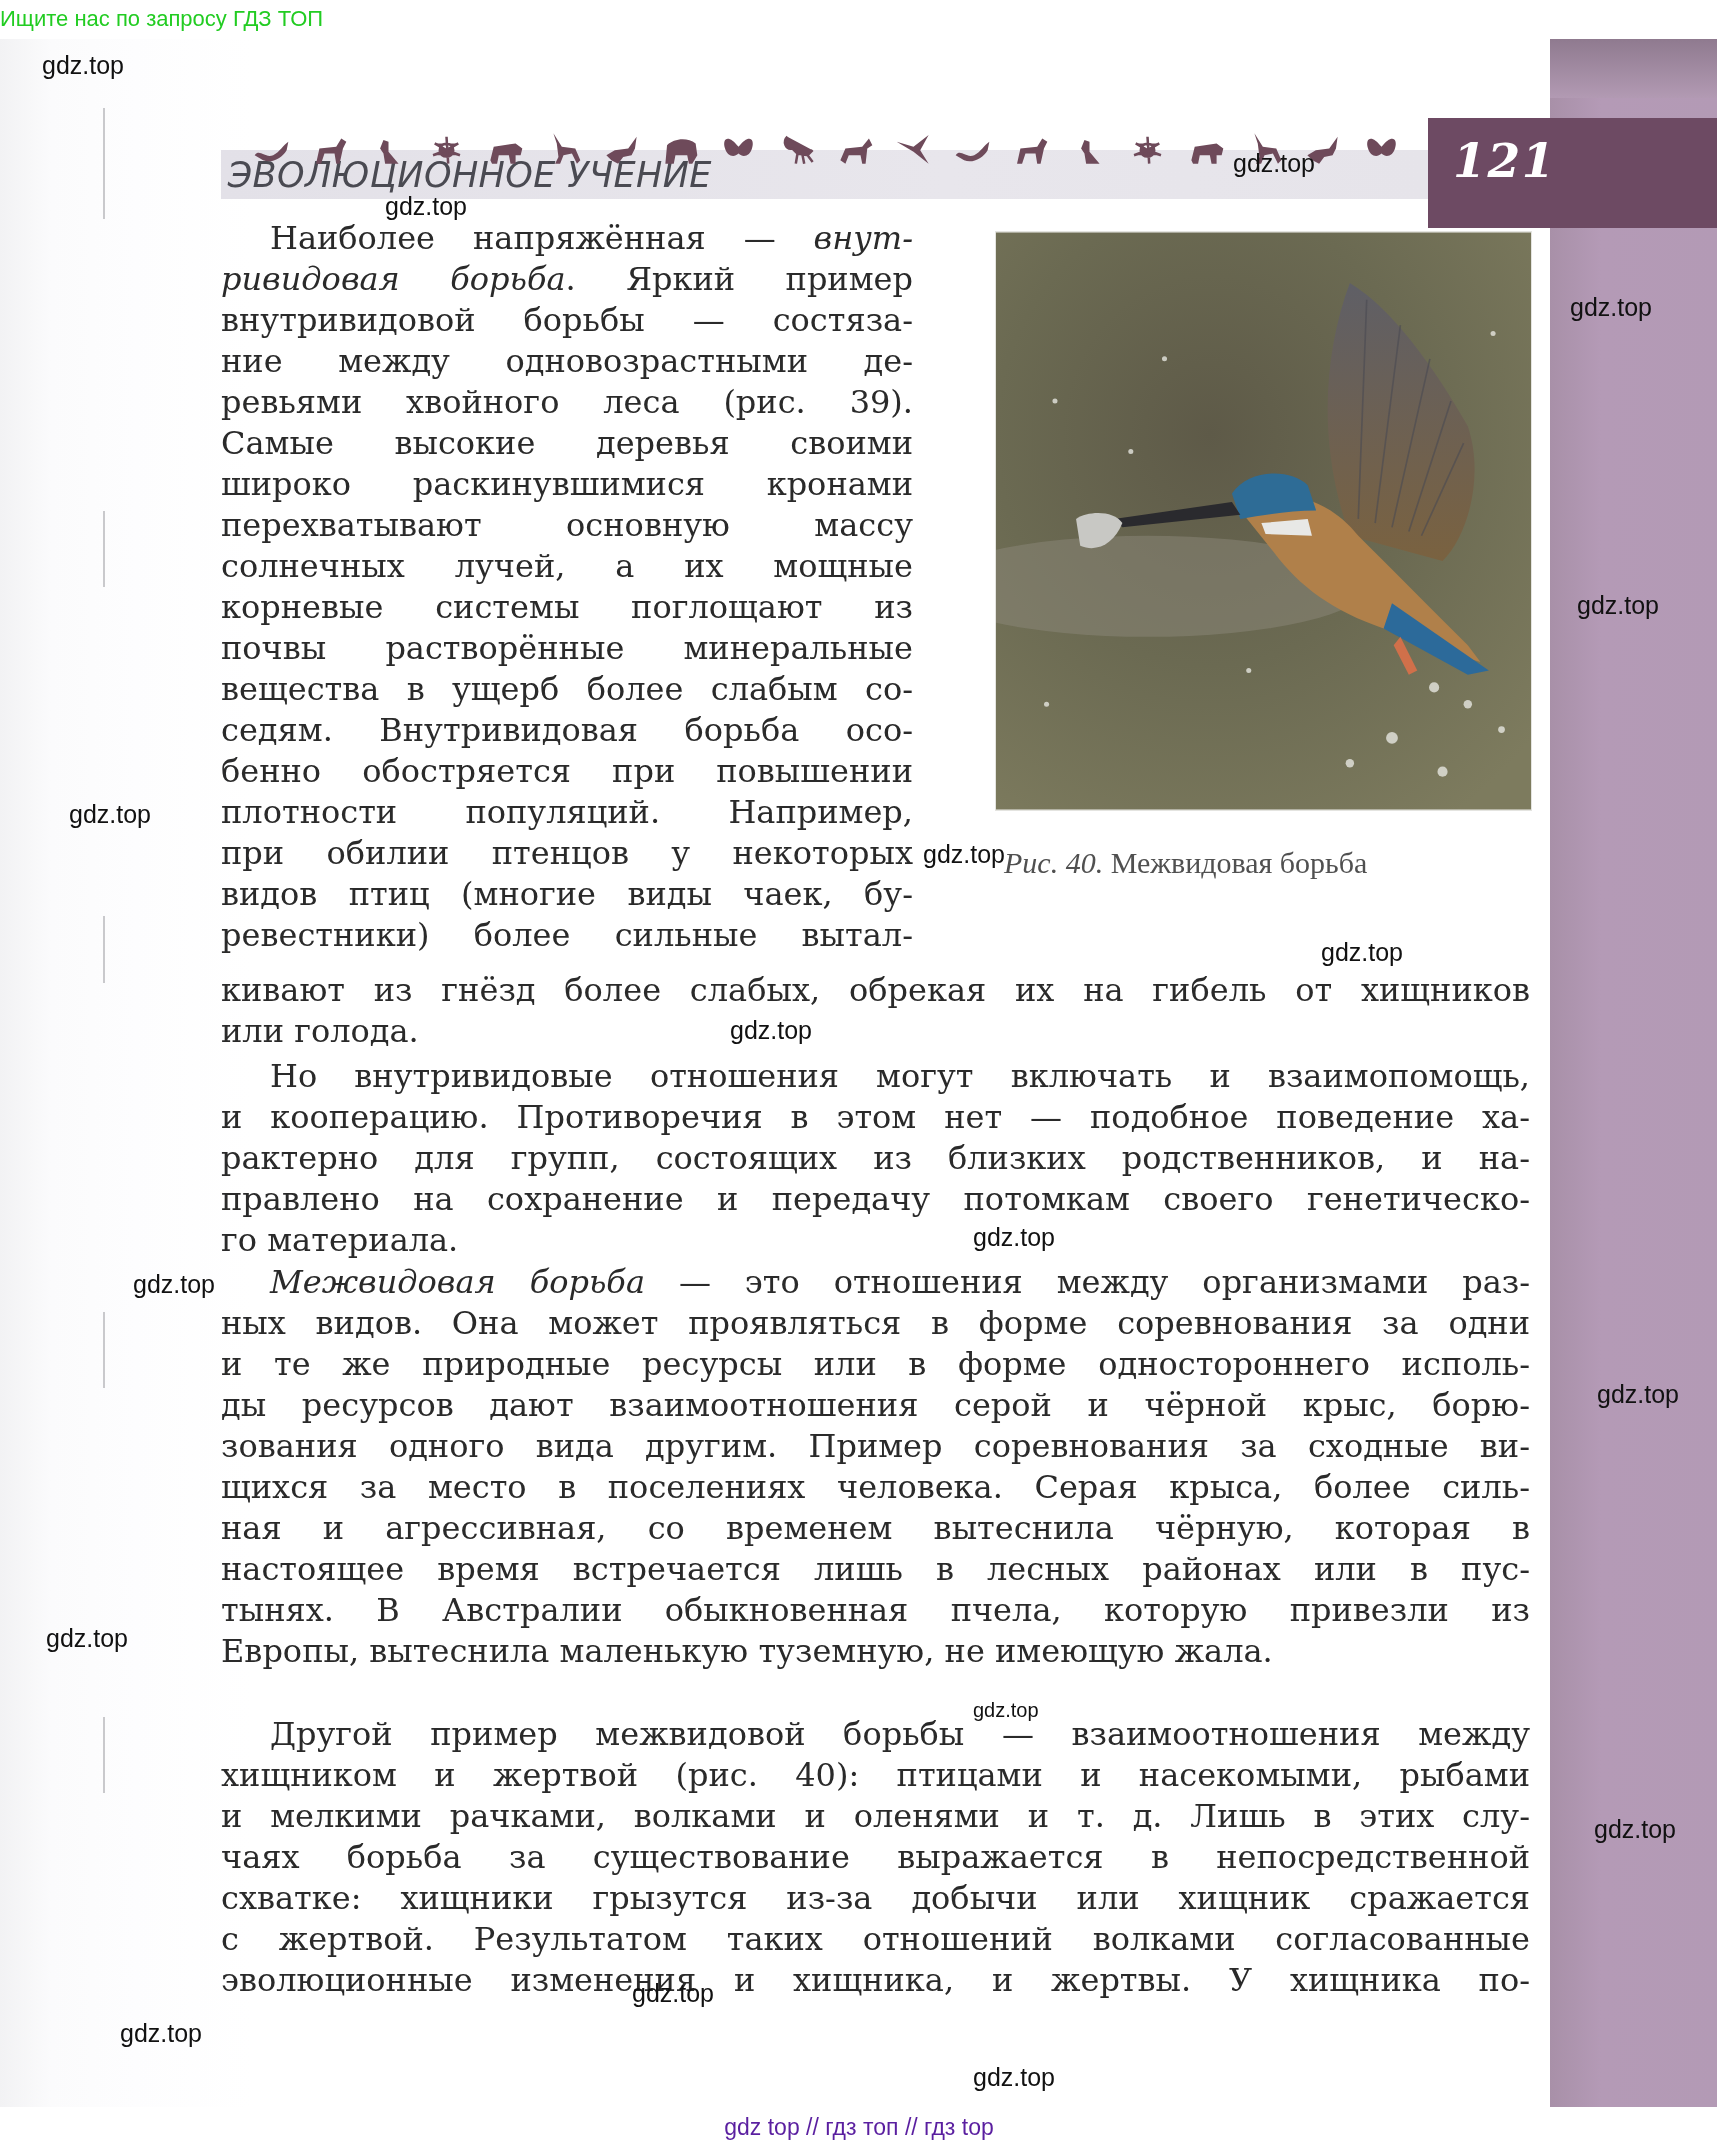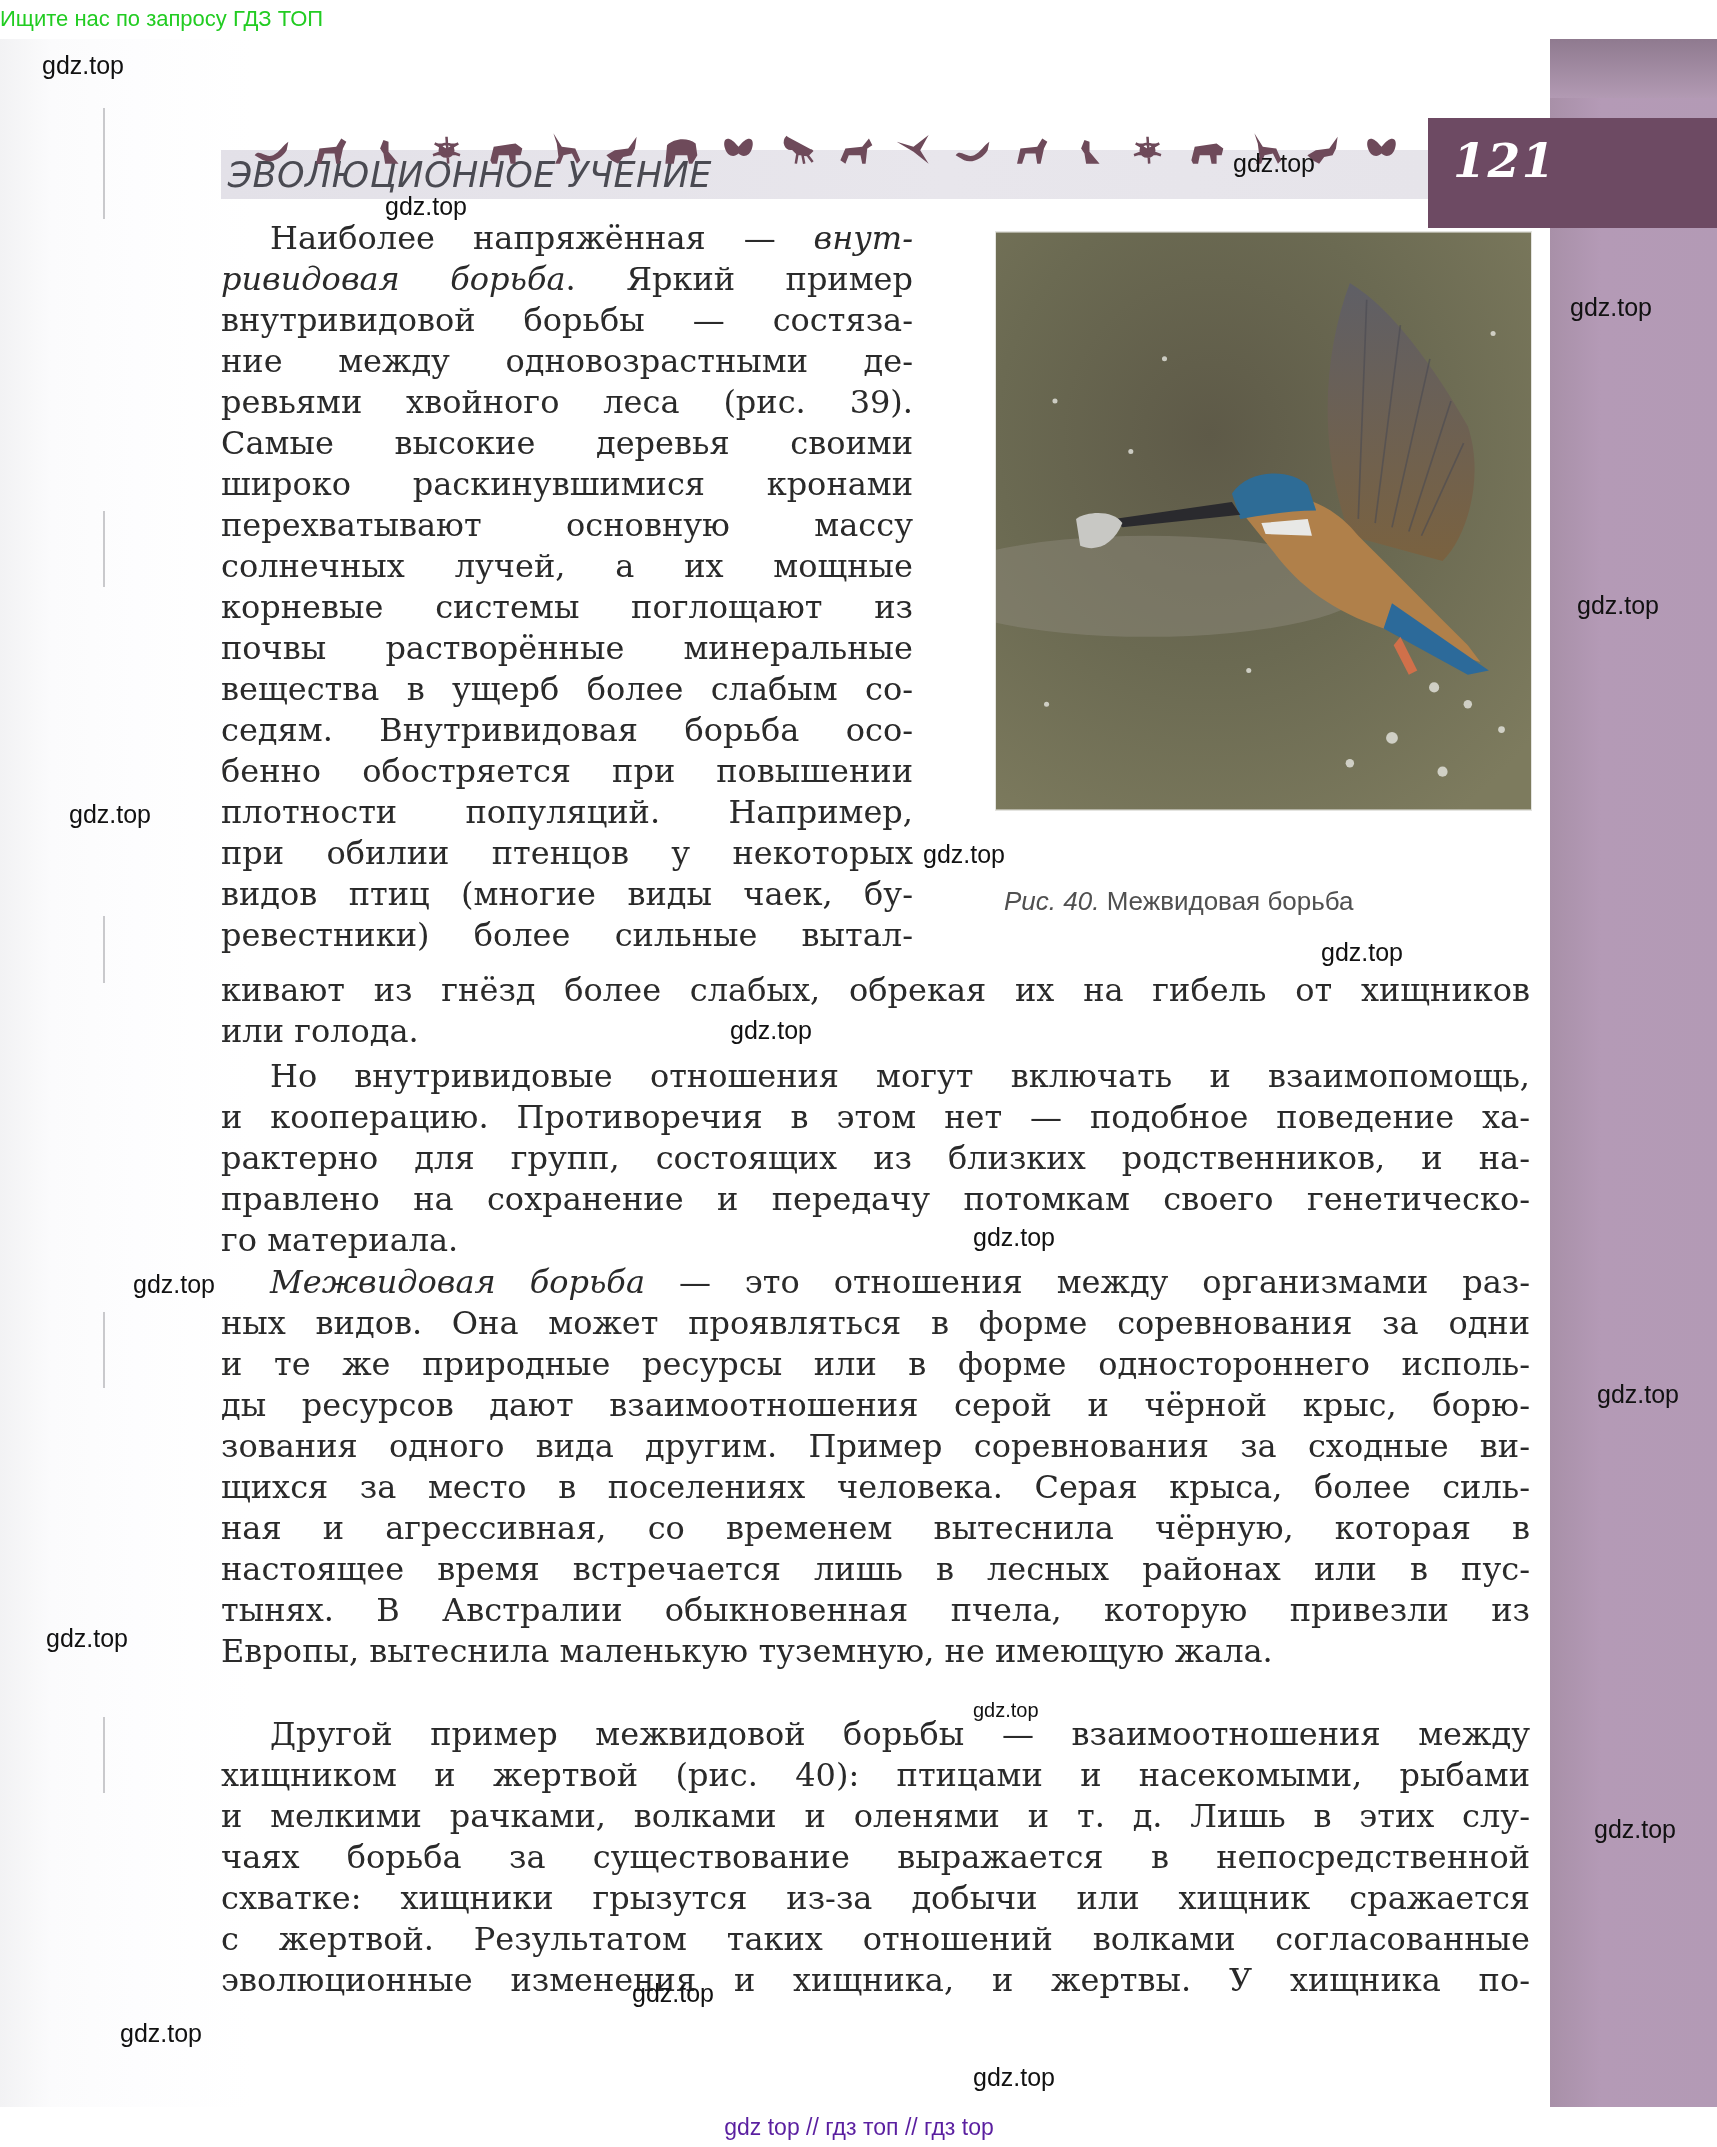--- a/index.html
+++ b/index.html
@@ -60,22 +60,22 @@
   .line.last { text-align-last:left; }
   .indent { padding-left:49px; }
   .it { font-style:italic; }
   .col-narrow { left:221px; top:179px; width:692px; }
   .col-wide { left:221px; width:1309px; }
   .figure {
     position:absolute; left:995px; top:192px; width:535px; height:578px;
     overflow:hidden; border:1.7px solid #e4e4e0;
   }
   .caption {
-    position:absolute; left:1004px; top:847px; font-family:Liberation Sans, sans-serif;
-    font-size:26px; color:#505050;
+    position:absolute; left:1004px; top:807px; font-family:Liberation Serif, serif;
+    font-size:30px; color:#505050;
   }
   .caption .it { font-style:italic; }
   .wm {
     position:absolute; font-family:"Liberation Sans", sans-serif;
     font-size:25px; color:#111111;
   }
   .wm.small { font-size:20px; }
   .bottom-banner {
     position:absolute; left:0; top:2108px; width:1718px; height:39px; text-align:center;
     font-family:"Liberation Sans", sans-serif; font-size:23px; color:#5a1fa0; line-height:39px;

